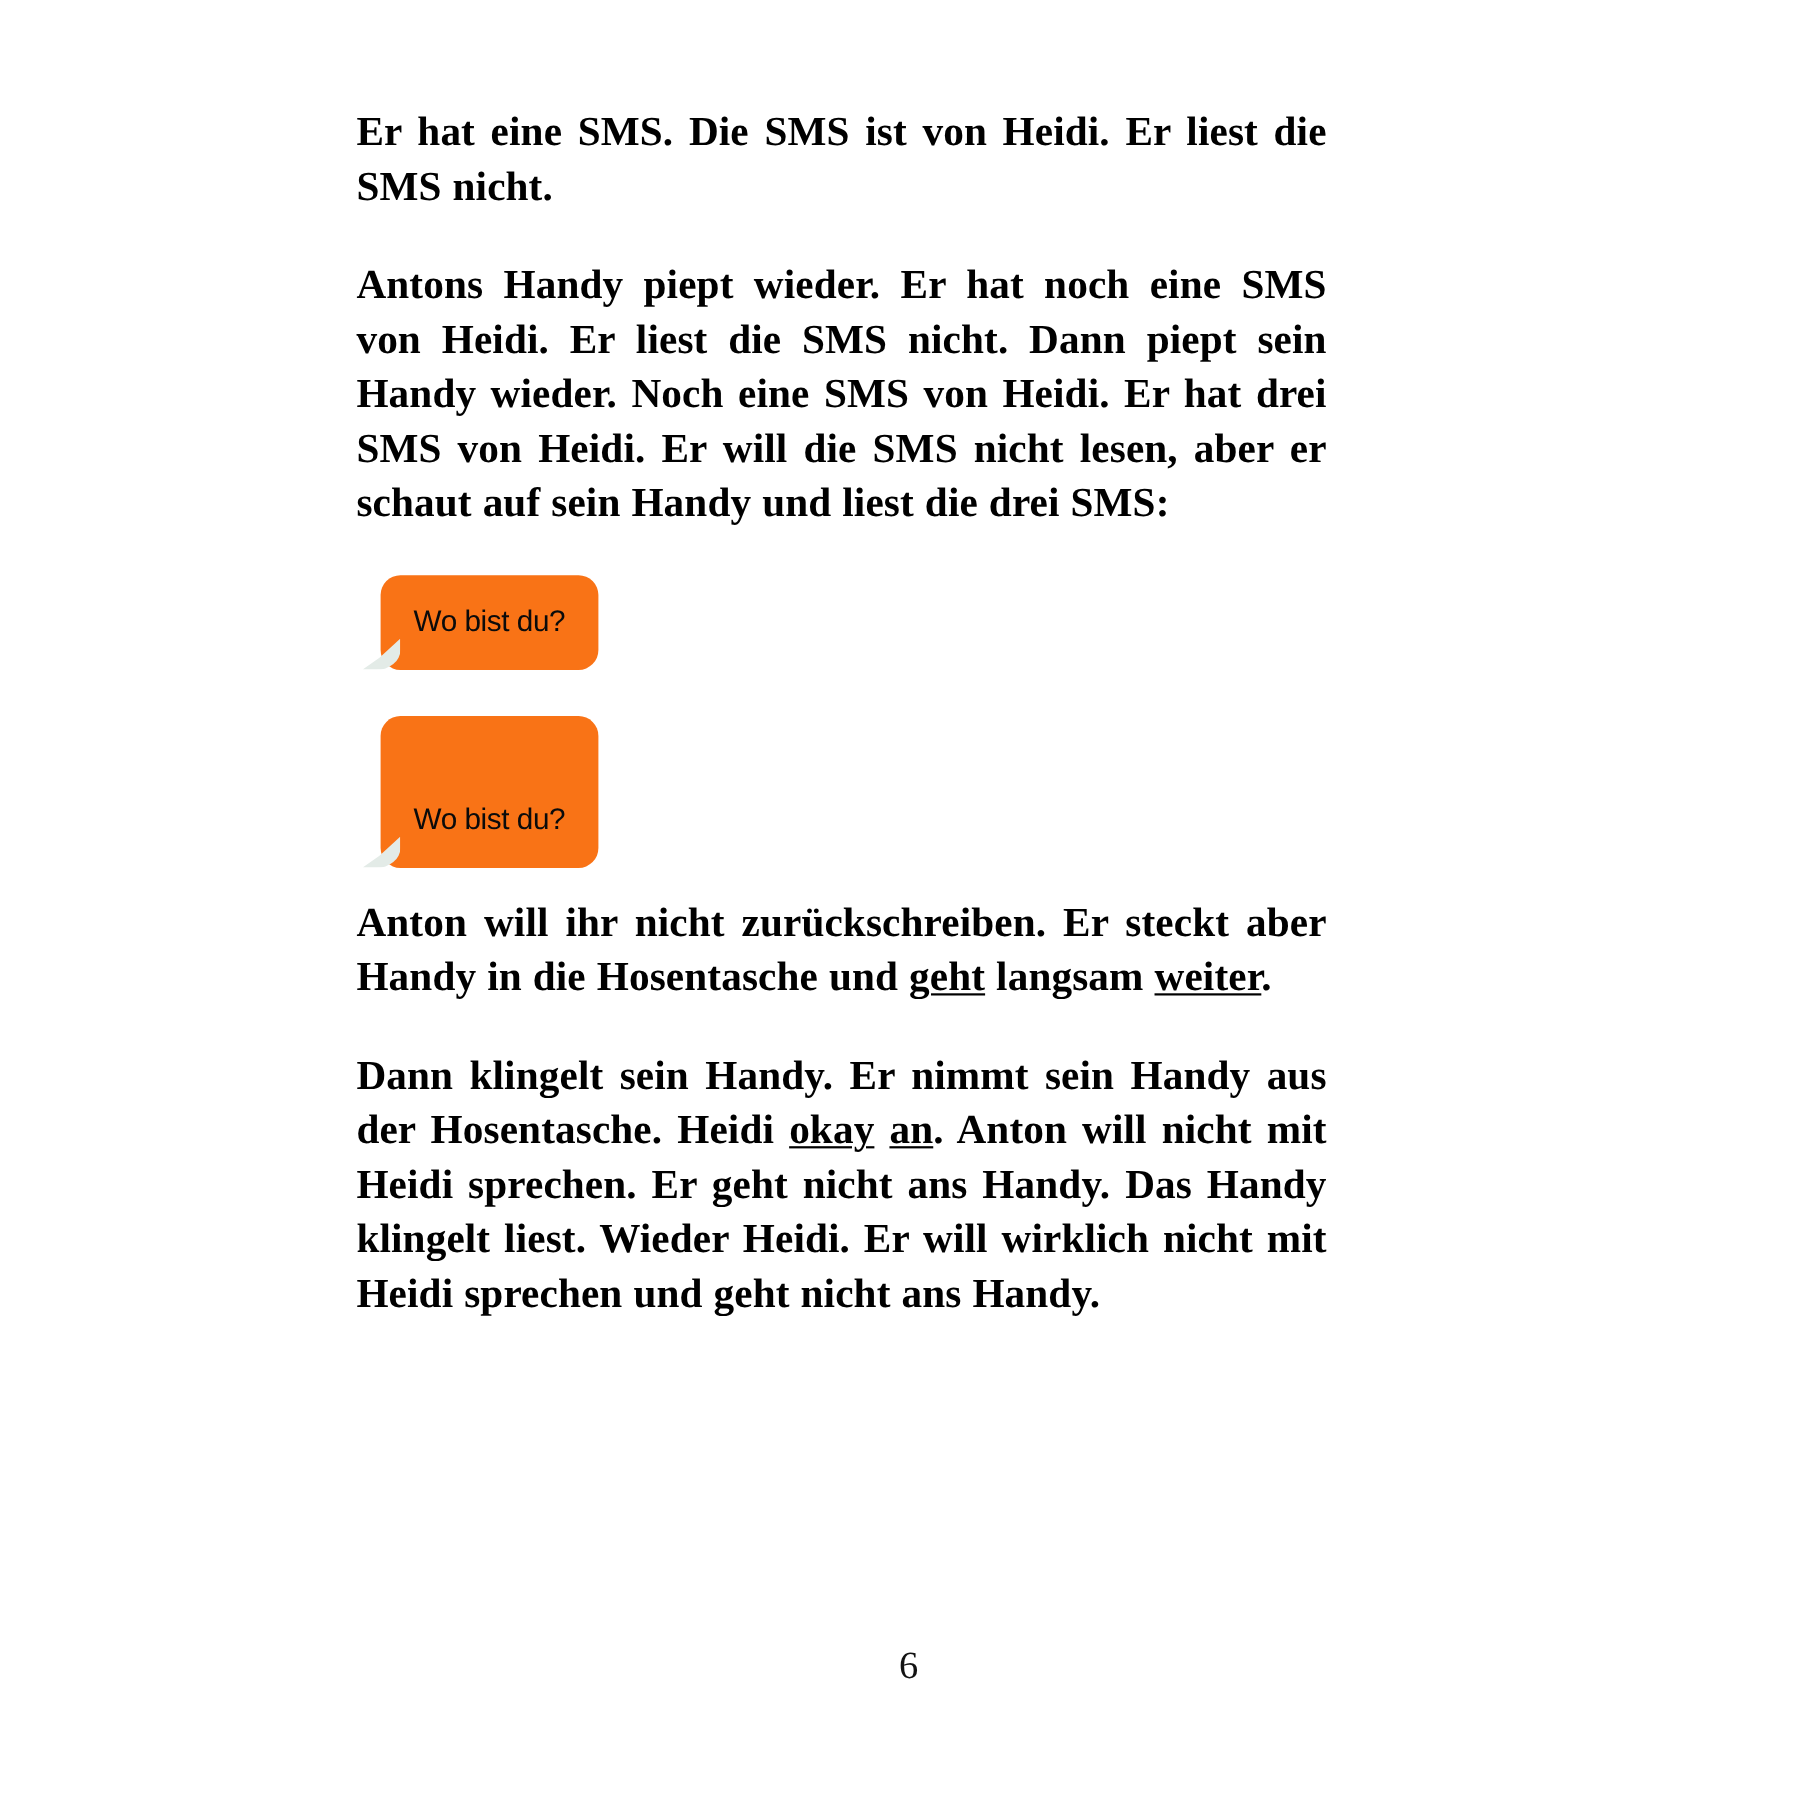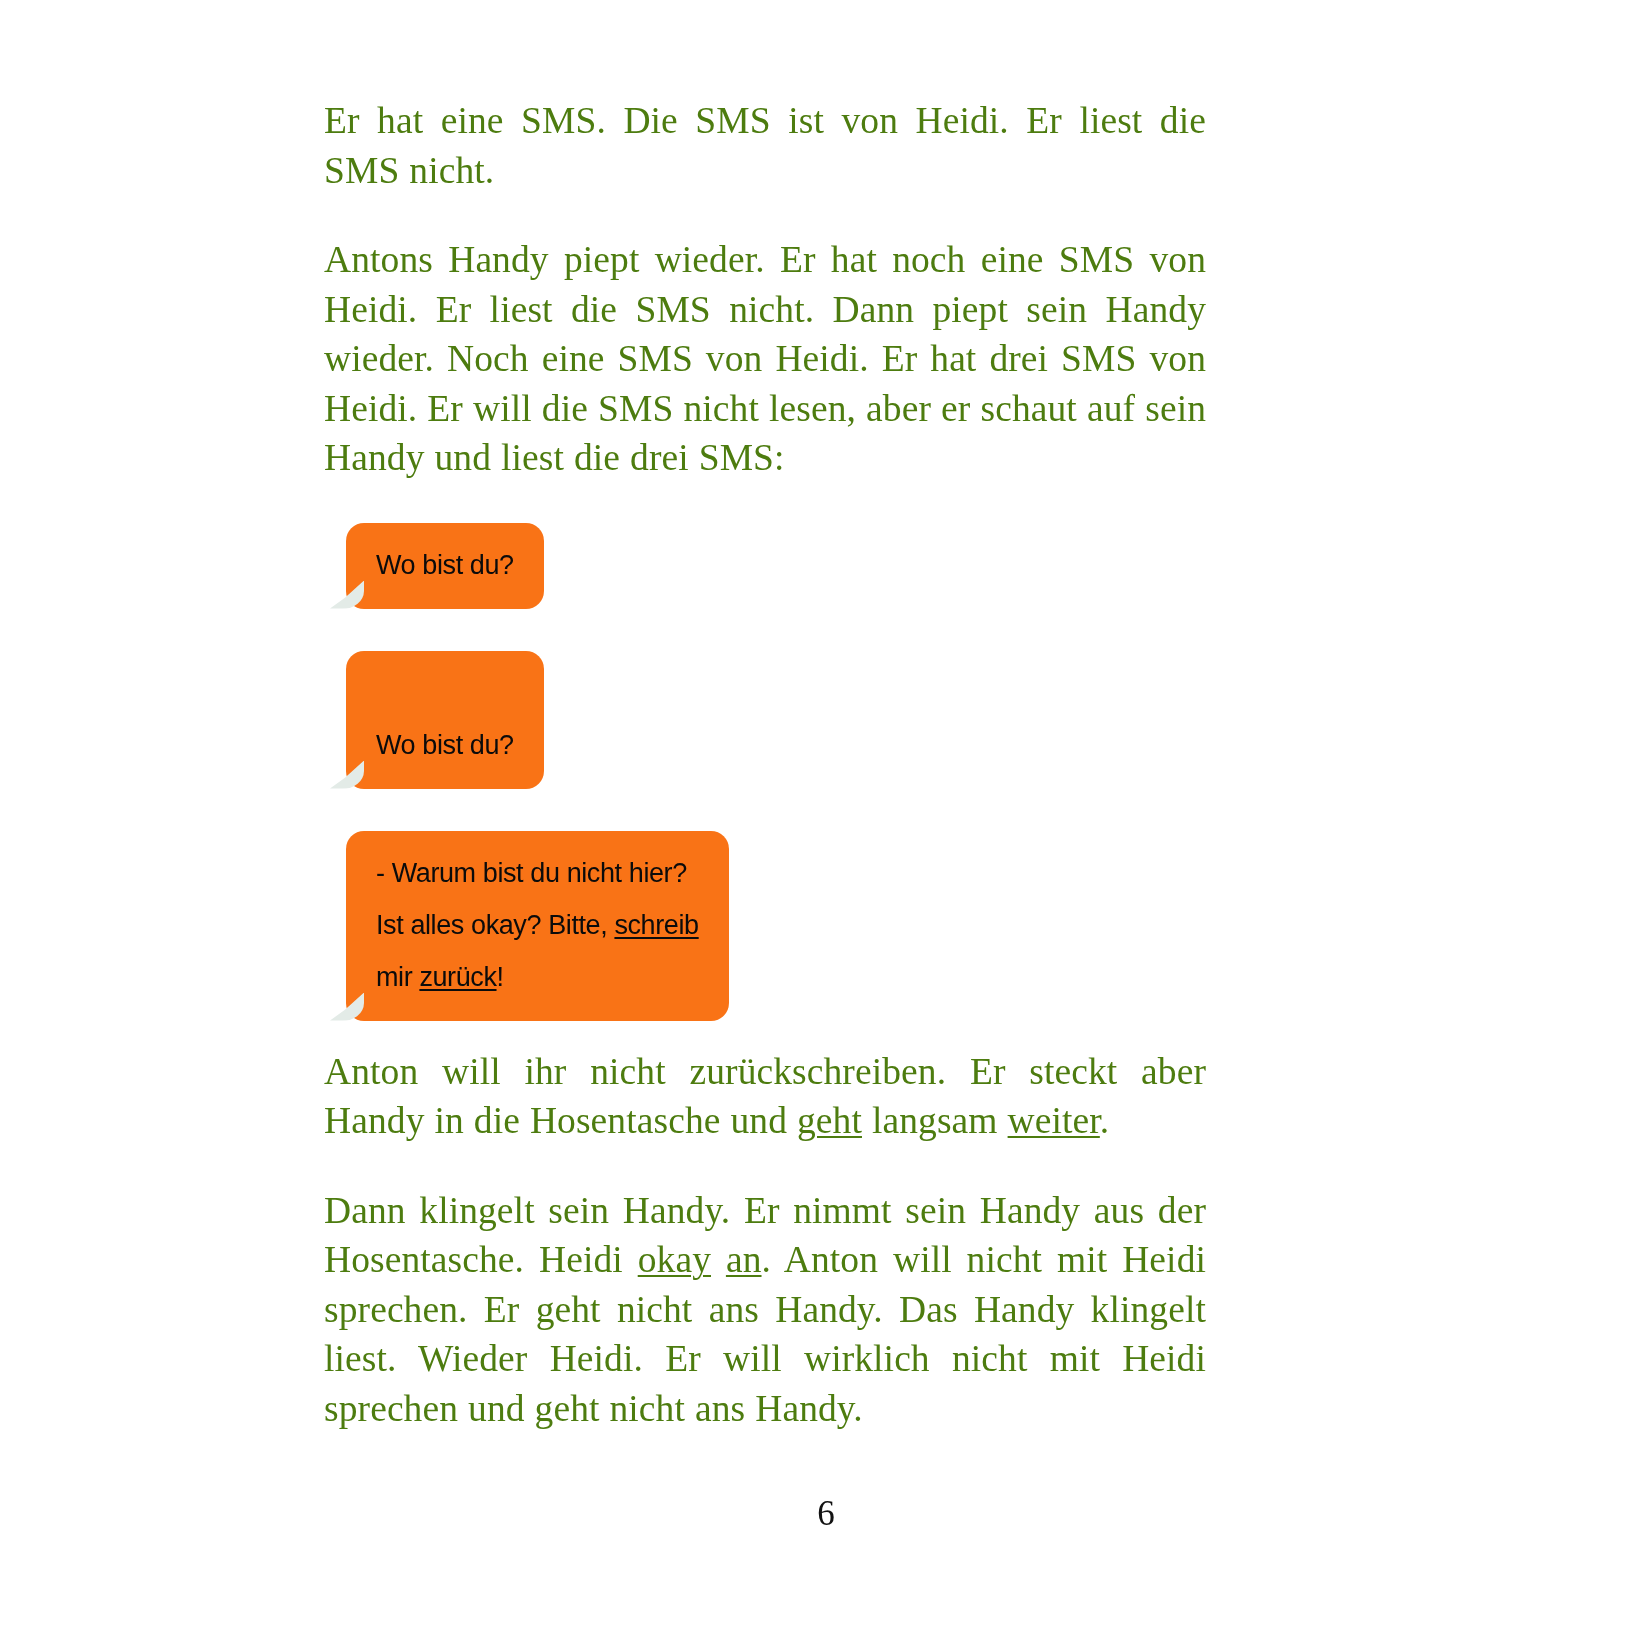--- a/index.html
+++ b/index.html
@@ -26,25 +26,26 @@
     position: absolute;
     left: 324px;
     top: 96px;
     width: 882px;
   }
 
   p.para {
     margin: 0 0 40px 0;
     font-size: 37.5px;
     line-height: 49.5px;
-    color: #4d7c0f;
+    color: #000000;
     text-align: justify;
     text-justify: inter-word;
     letter-spacing: 0.1px;
     word-spacing: 0.5px;
+    font-weight: bold;
     -webkit-font-smoothing: antialiased;
   }
   p.para:last-of-type { margin-bottom: 0; }
 
   p.para u,
   .bubble u {
     text-decoration: underline;
     text-underline-offset: 3px;
     text-decoration-thickness: 2px;
   }
@@ -116,23 +117,20 @@
     <div class="sms-block">
 
       <div class="bubble-row">
         <div class="bubble bubble-1"><span>Wo bist du?</span></div>
       </div>
 
       <div class="bubble-row">
         <div class="bubble bubble-2"><br><span>Wo bist du?</span></div>
       </div>
 
-      <div class="bubble-row">
-        <div class="bubble bubble-3"><span>- Warum bist du nicht hier?</span><br><span>Ist alles okay? Bitte, </span><u>schreib</u><br><span>mir </span><u>zurück</u><span>!</span></div>
-      </div>
 
     </div>
 
     <p class="para"><span>Anton will ihr nicht zurückschreiben. Er steckt aber Handy in die Hosentasche und </span><u>geht</u><span> langsam </span><u>weiter</u><span>.</span></p>
 
     <p class="para"><span>Dann klingelt sein Handy. Er nimmt sein Handy aus der Hosentasche. Heidi </span><u>okay</u><span> </span><u>an</u><span>. Anton will nicht mit Heidi sprechen. Er geht nicht ans Handy. Das Handy klingelt liest. Wieder Heidi. Er will wirklich nicht mit Heidi sprechen und geht nicht ans Handy.</span></p>
 
   </div>
 
   <div class="page-number">6</div>

